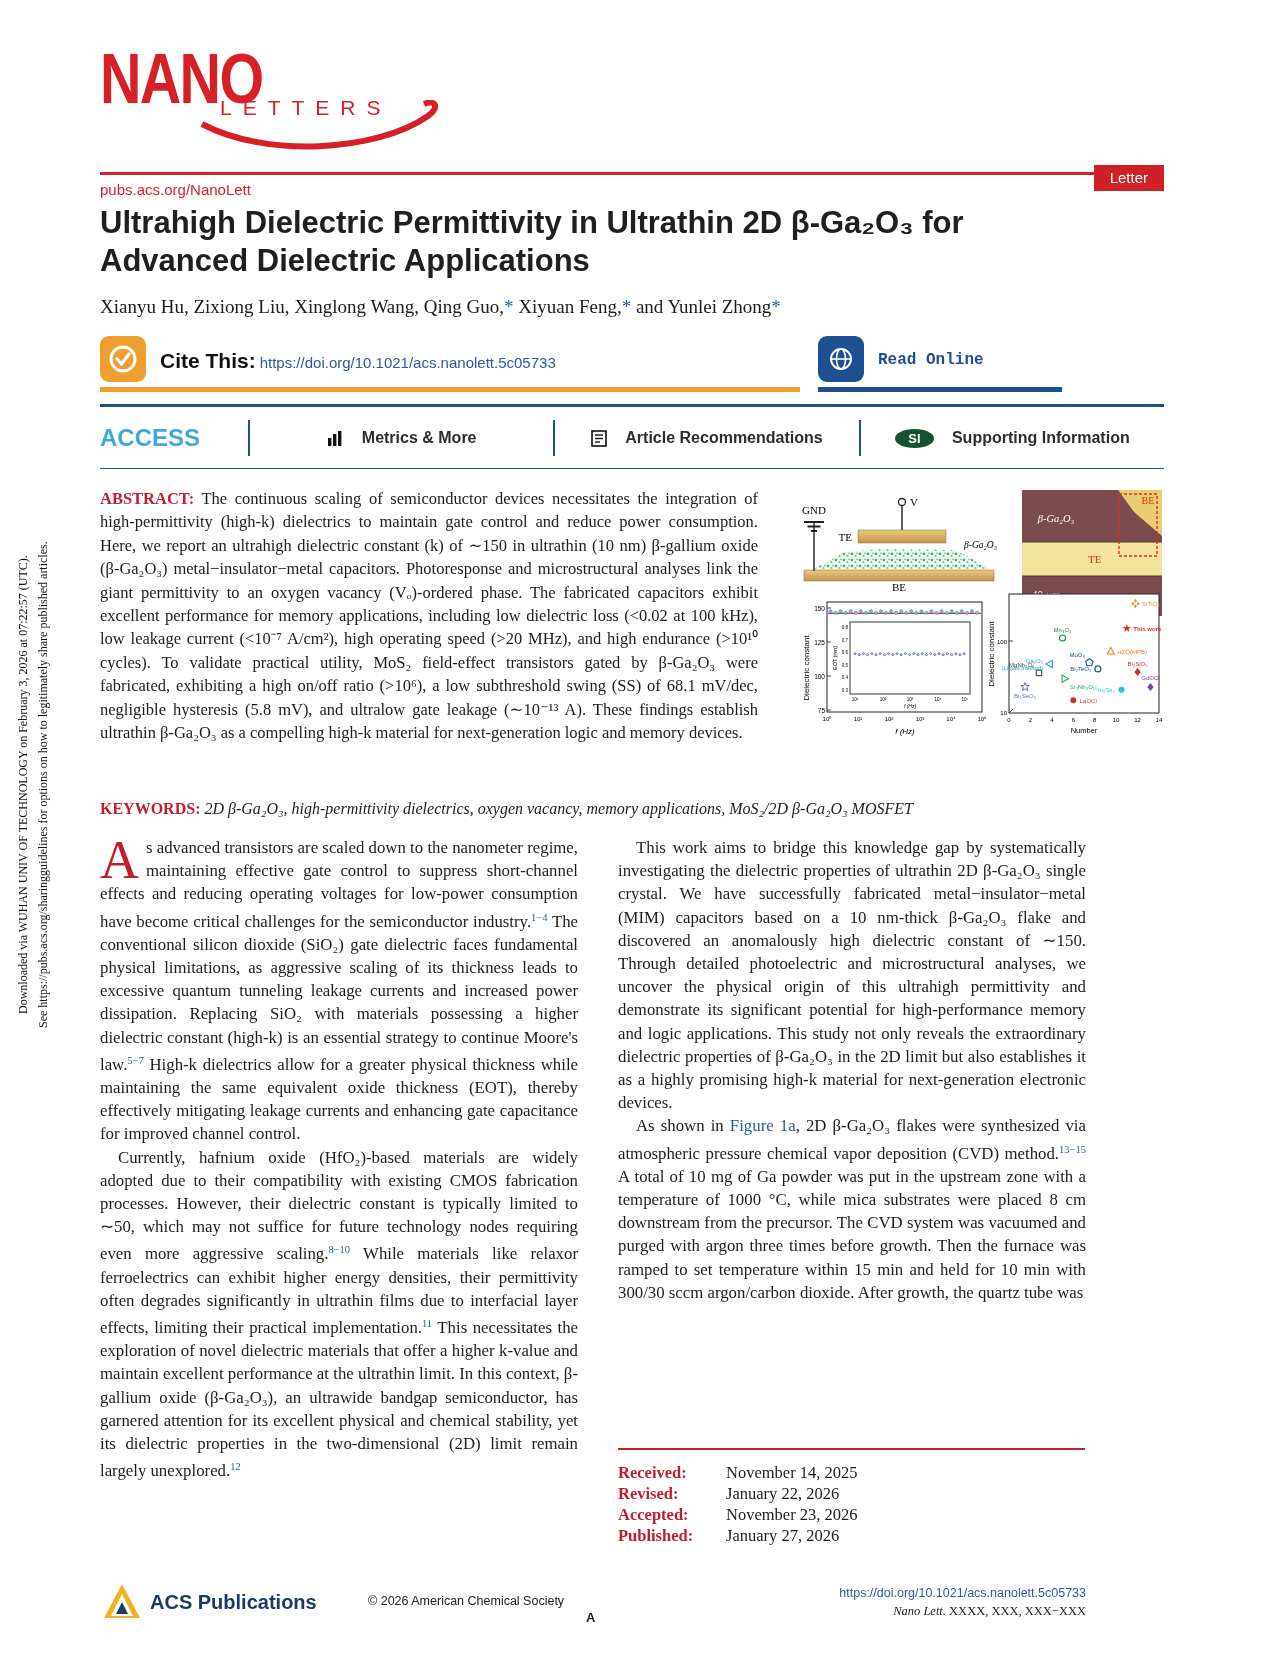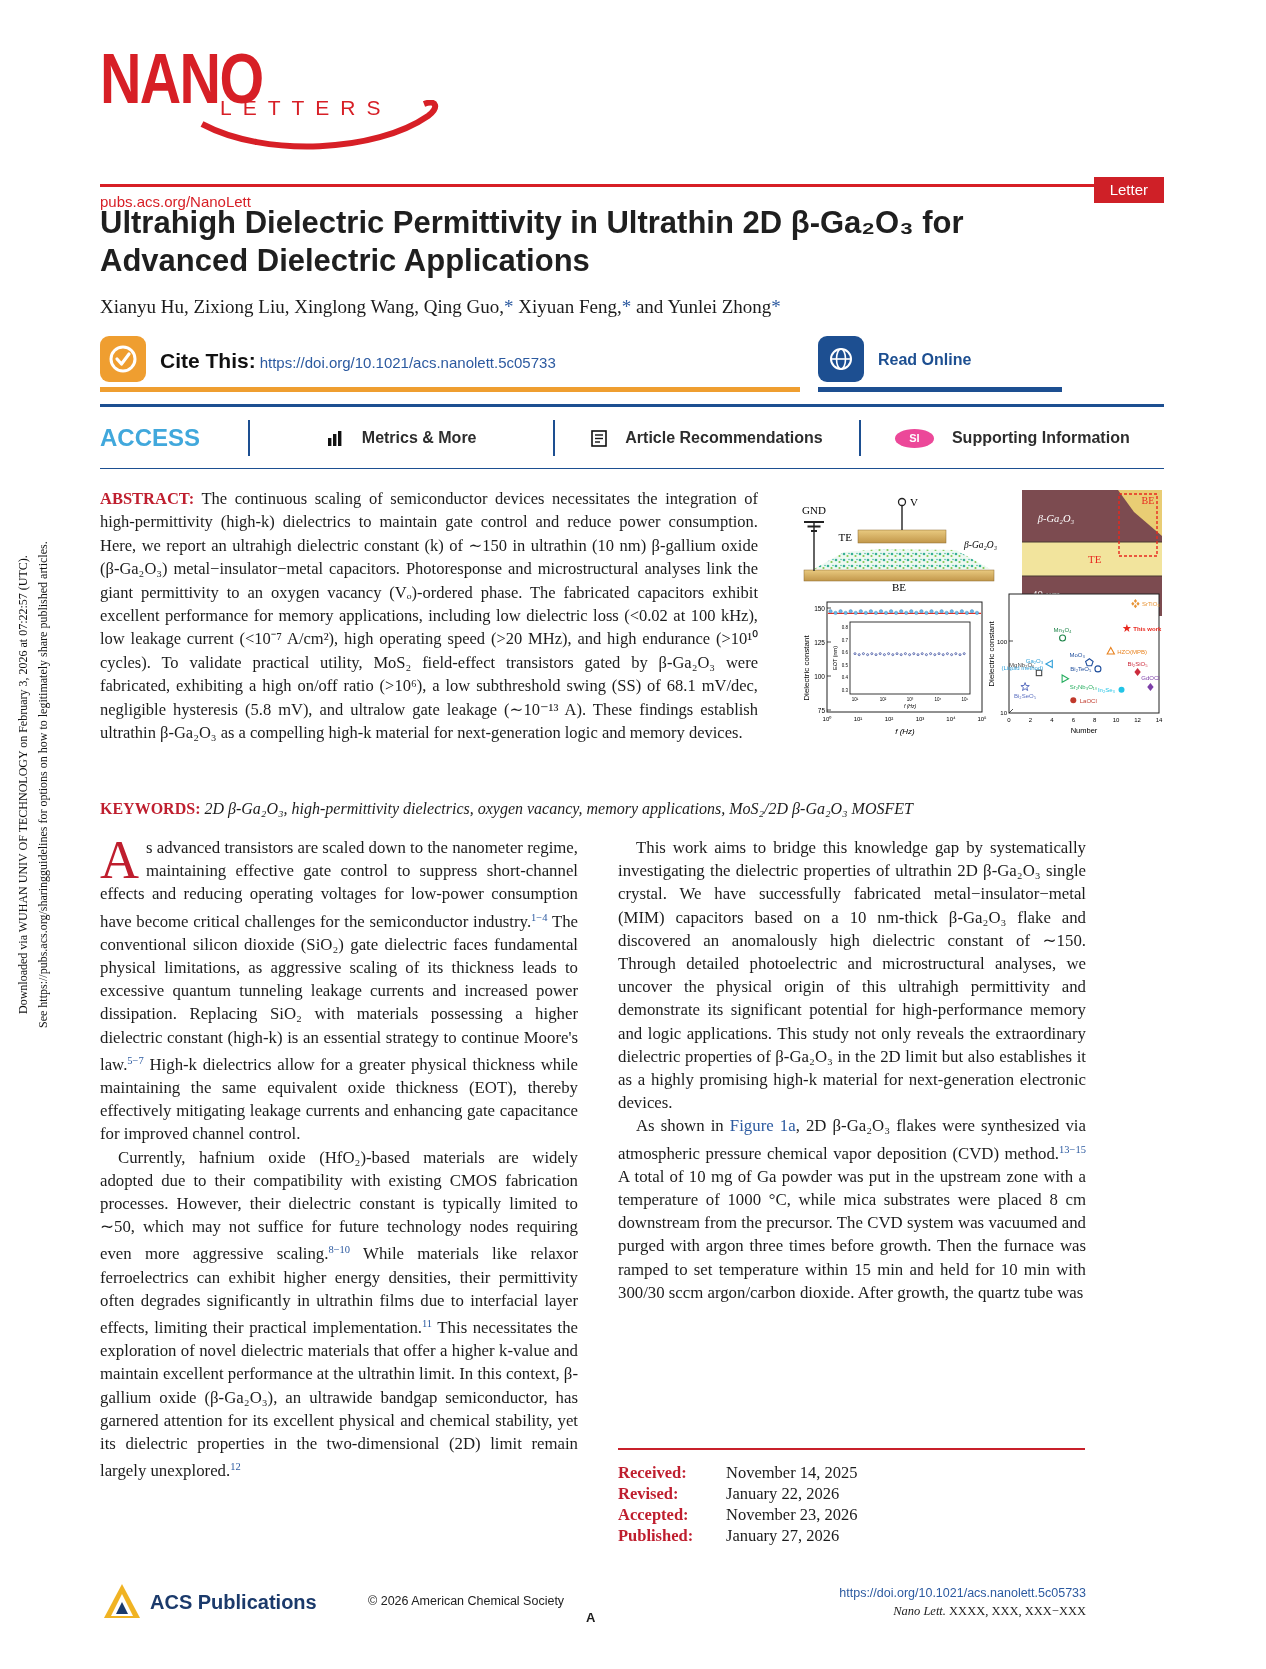--- a/index.html
+++ b/index.html
@@ -19,33 +19,33 @@
          line-height:1.23;color:#1f1f1f;width:990px}
   .authors{font-size:19px;color:#1b1b1b}
   .star{color:#2c5aa0;cursor:pointer}
   
   .cite-icon{width:46px;height:46px;background:#ef9e30;border-radius:9px;
              display:flex;align-items:center;justify-content:center}
   .cite-label{font-family:"Liberation Sans",sans-serif;font-weight:bold;font-size:21px;color:#111}
   .cite-doi{font-family:"Liberation Sans",sans-serif;font-size:15px;color:#2c5aa0;text-decoration:none}
   .read-sq{width:46px;height:46px;background:#1d4f91;border-radius:9px;
            display:flex;align-items:center;justify-content:center}
-  .read-lab{font-family:Liberation Sans, sans-serif;font-weight:bold;font-size:16px;color:#1d4f91}
+  .read-lab{font-family:Liberation Mono, monospace;font-weight:bold;font-size:16px;color:#1d4f91}
   .under-orange{position:absolute;bottom:0;left:0;width:700px;height:5px;background:#ef9e30}
   .under-blue{position:absolute;bottom:0;left:718px;width:244px;height:5px;background:#1d4f91}
   .rule-blue-thick{height:3px;background:#1d4f91;width:100%}
   .rule-blue-thin{height:1px;background:#1d4f91;width:100%}
   
   .access-row{display:flex;align-items:center;height:48px;font-family:"Liberation Sans",sans-serif}
   .access-word{font-size:24px;font-weight:bold;color:#41a8dc;width:148px}
   .vsep{width:2px;height:36px;background:#1d4f91}
   .acc-item{flex:1;display:flex;align-items:center;justify-content:center;gap:18px;
             font-size:16px;font-weight:600;color:#2d2d2d;cursor:pointer}
-  .si-circ{width:39px;height:19px;border-radius:50%;background:#ec4899;color:#fff;
-           font-size:11px;font-weight:bold;display:flex;align-items:center;justify-content:center}
+  .si-circ{width:39px;height:19px;border-radius:50%;background:#14532d;color:#fff;
+           font-size:13px;font-weight:bold;display:flex;align-items:center;justify-content:center}
   
   .abst{width:658px;font-size:16.5px;line-height:23.4px;text-align:justify}
   .abst-label{color:#bf1e2e;font-weight:bold}
   .kw{font-size:16px;font-style:italic}
   .kw-label{color:#bf1e2e;font-weight:bold;font-style:normal}
   
   .figwrap{left:772px;top:486px;width:392px;height:256px}
   .micro{position:absolute;left:250px;top:4px}
   
   .col{font-size:16.8px;line-height:23.2px;text-align:justify}
@@ -75,21 +75,21 @@
 <div class="vtext" id="sb2" style="left:36px;top:430px;height:710px">See https://pubs.acs.org/sharingguidelines for options on how to legitimately share published articles.</div>
 
 <div class="abs" style="left:100px;top:44px;width:420px;height:120px">
   <div class="abs logo-nano" style="left:0;top:0">NANO</div>
   <svg class="abs" style="left:96px;top:56px" width="260" height="64" viewBox="0 0 260 64">
     <path d="M6,24 C70,58 180,52 232,16 C243,8 241,-1 228,4" fill="none" stroke="#d71f26" stroke-width="6"></path>
   </svg>
   <div class="abs logo-letters" style="left:120px;top:52px">LETTERS</div>
 </div>
 
-<div class="abs" style="left:100px;top:184px;width:1064px;height:34px">
+<div class="abs" style="left:100px;top:172px;width:1064px;height:34px">
   <div class="rule-red"></div>
   <div class="abs site-link" style="left:0;top:9px">pubs.acs.org/NanoLett</div>
   <div class="abs badge" style="right:0;top:-7px">Letter</div>
 </div>
 
 <div class="abs title" style="left:100px;top:204px">Ultrahigh Dielectric Permittivity in Ultrathin 2D β-Ga₂O₃ for Advanced Dielectric Applications</div>
 <div class="abs authors" style="left:100px;top:296px;width:1000px">
   <span>Xianyu Hu, Zixiong Liu, Xinglong Wang, Qing Guo,</span><span class="star">*</span><span> Xiyuan Feng,</span><span class="star">*</span><span> and Yunlei Zhong</span><span class="star">*</span>
 </div>
 

